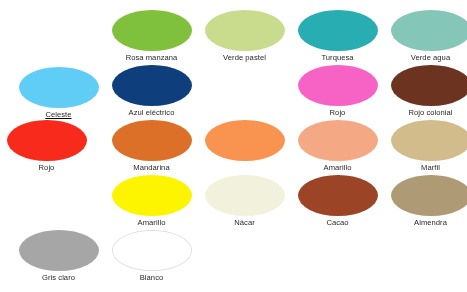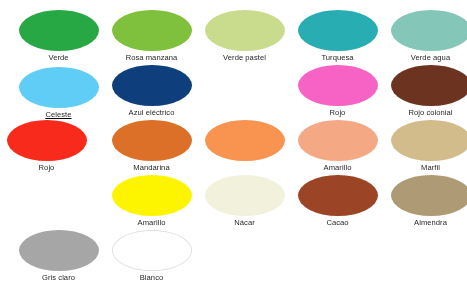--- a/index.html
+++ b/index.html
@@ -48,24 +48,20 @@
     color: #231f20;
     text-align: center;
     white-space: nowrap;
     letter-spacing: 0.05px;
   }
 </style>
 </head>
 <body>
 
 <div id="palette-grid">
-    <div class="swatch-cell" style="left: 12px; top: 6px;">
-      <div class="swatch-ellipse" title="Verde" style="background: rgb(39, 168, 68);"></div>
-      <div class="swatch-label">Verde</div>
-    </div>
     <div class="swatch-cell" style="left: 105px; top: 6px;">
       <div class="swatch-ellipse" title="Verde manzana" style="background: rgb(127, 193, 60);"></div>
       <div class="swatch-label">Rosa manzana</div>
     </div>
     <div class="swatch-cell" style="left: 198px; top: 6px;">
       <div class="swatch-ellipse" title="Verde pastel" style="background: rgb(201, 220, 142);"></div>
       <div class="swatch-label">Verde pastel</div>
     </div>
     <div class="swatch-cell" style="left: 291px; top: 6px;">
       <div class="swatch-ellipse" title="Turquesa" style="background: rgb(40, 174, 178);"></div>

